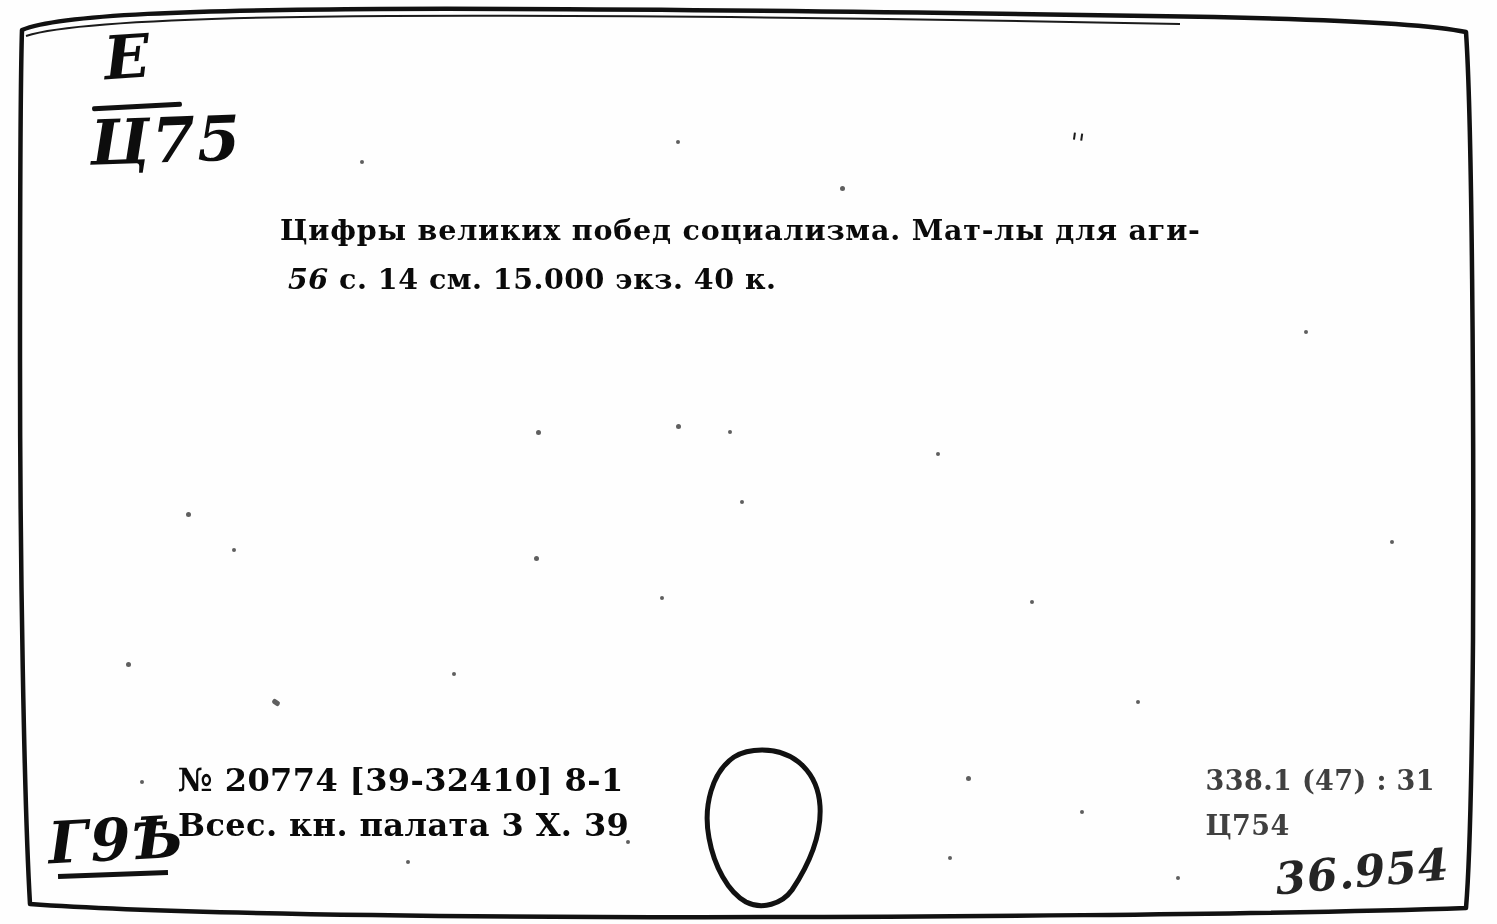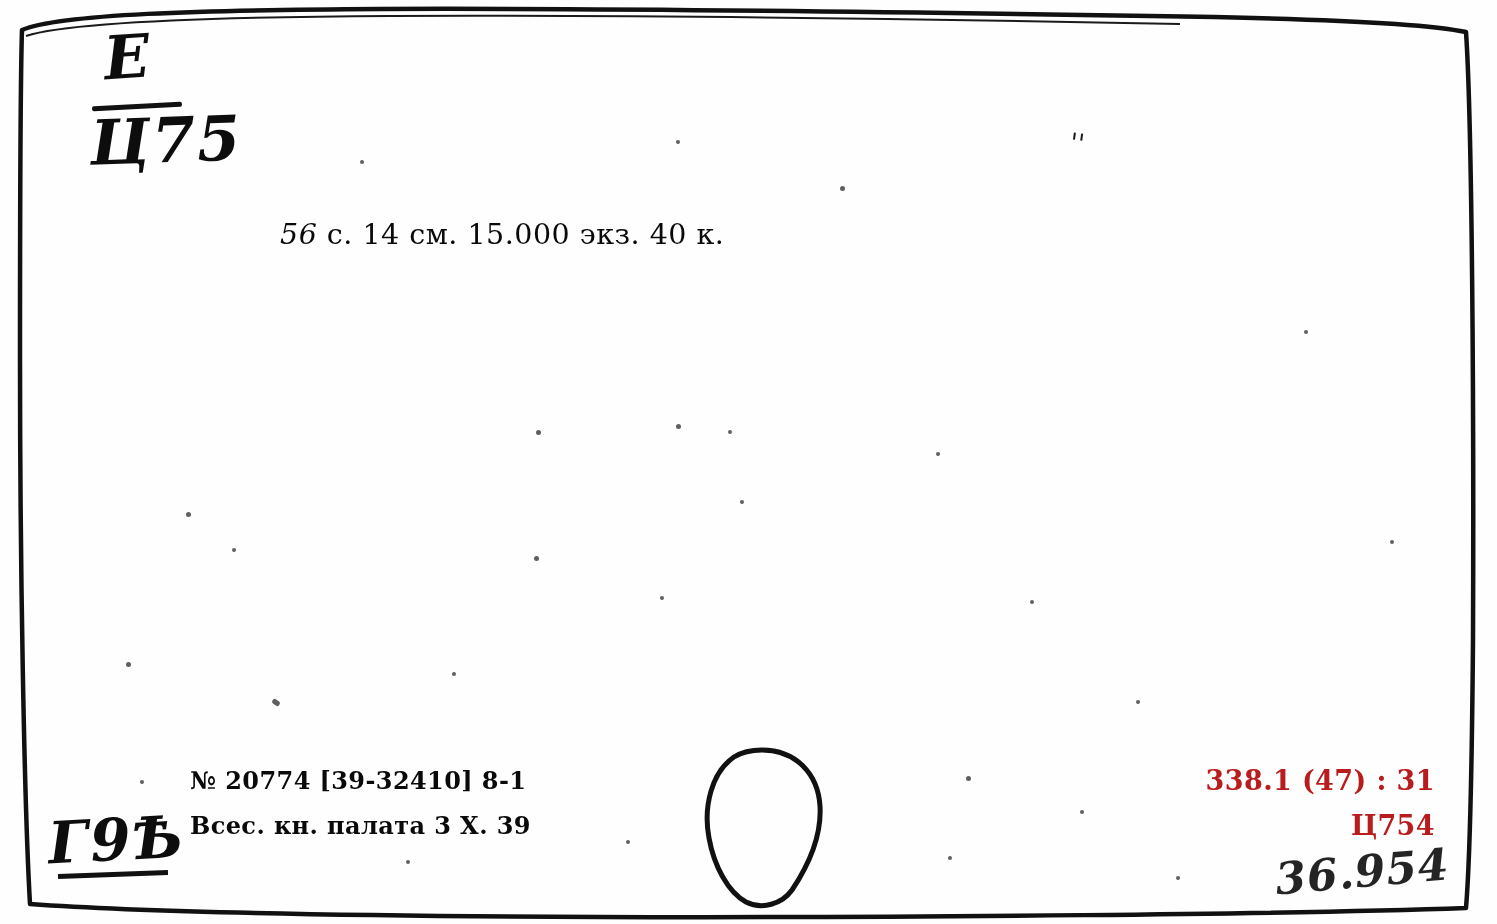--- a/index.html
+++ b/index.html
@@ -71,53 +71,54 @@
     font-size: 28.5px;
     line-height: 45px;
     letter-spacing: 0.6px;
     color: #0a0a0a;
   }
   #typed-block .line { white-space: nowrap; }
   #line-1 { letter-spacing: 0.8px; }
   #line-2 { padding-left: 28px; letter-spacing: 0.8px; }
   #line-3 { letter-spacing: 0.5px; }
   #line-4 {
-    font-weight: 400;
+    font-weight: 700;
     letter-spacing: 0.5px;
     margin-top: 4px;
+    margin-left: 8px;
   }
   #pages-figure {
     font-style: italic;
     font-family: "DejaVu Serif", serif;
   }
 
   
   #bottom-left {
     position: absolute;
-    left: 190px;
+    left: 178px;
     top: 758px;
     font-family: "DejaVu Serif", serif;
     font-weight: 700;
-    font-size: 24px;
+    font-size: 32px;
     line-height: 45px;
     color: #0a0a0a;
     letter-spacing: 0.4px;
   }
 
   
   #bottom-right {
     position: absolute;
     right: 62px;
     top: 758px;
-    text-align: right;
+    text-align: left;
     font-family: "DejaVu Serif", serif;
     font-weight: 700;
     font-size: 27px;
     line-height: 45px;
-    color: #b91c1c;
+    color: #404040;
     letter-spacing: 0.4px;
     margin-left: 18px;
   }
 
   
   #hand-bottom-left {
     left: 48px;
     top: 806px;
     font-size: 58px;
     font-weight: 700;
@@ -192,20 +193,21 @@
              C 640 15, 930 19, 1180 24" fill="none" stroke="#1b1b1b" stroke-width="2"></path>
   </svg>
 
   <div class="hand" id="shelf-letter">Е</div>
   <div id="shelf-rule"></div>
   <div class="hand" id="shelf-number">Ц75</div>
 
   <div id="tick-marks">''</div>
 
   <div id="typed-block">
+    <div class="line" id="line-1">Цифры великих побед социализма. Мат-лы для аги-</div>
     <div class="line" id="line-4">
       <span id="pages-figure">56</span>
       <span>с. 14 см. 15.000 экз. 40 к.</span>
     </div>
   </div>
 
   <div id="bottom-left">
     <div>№ 20774 [39-32410] 8-1</div>
     <div>Всес. кн. палата 3 Х. 39</div>
   </div>

